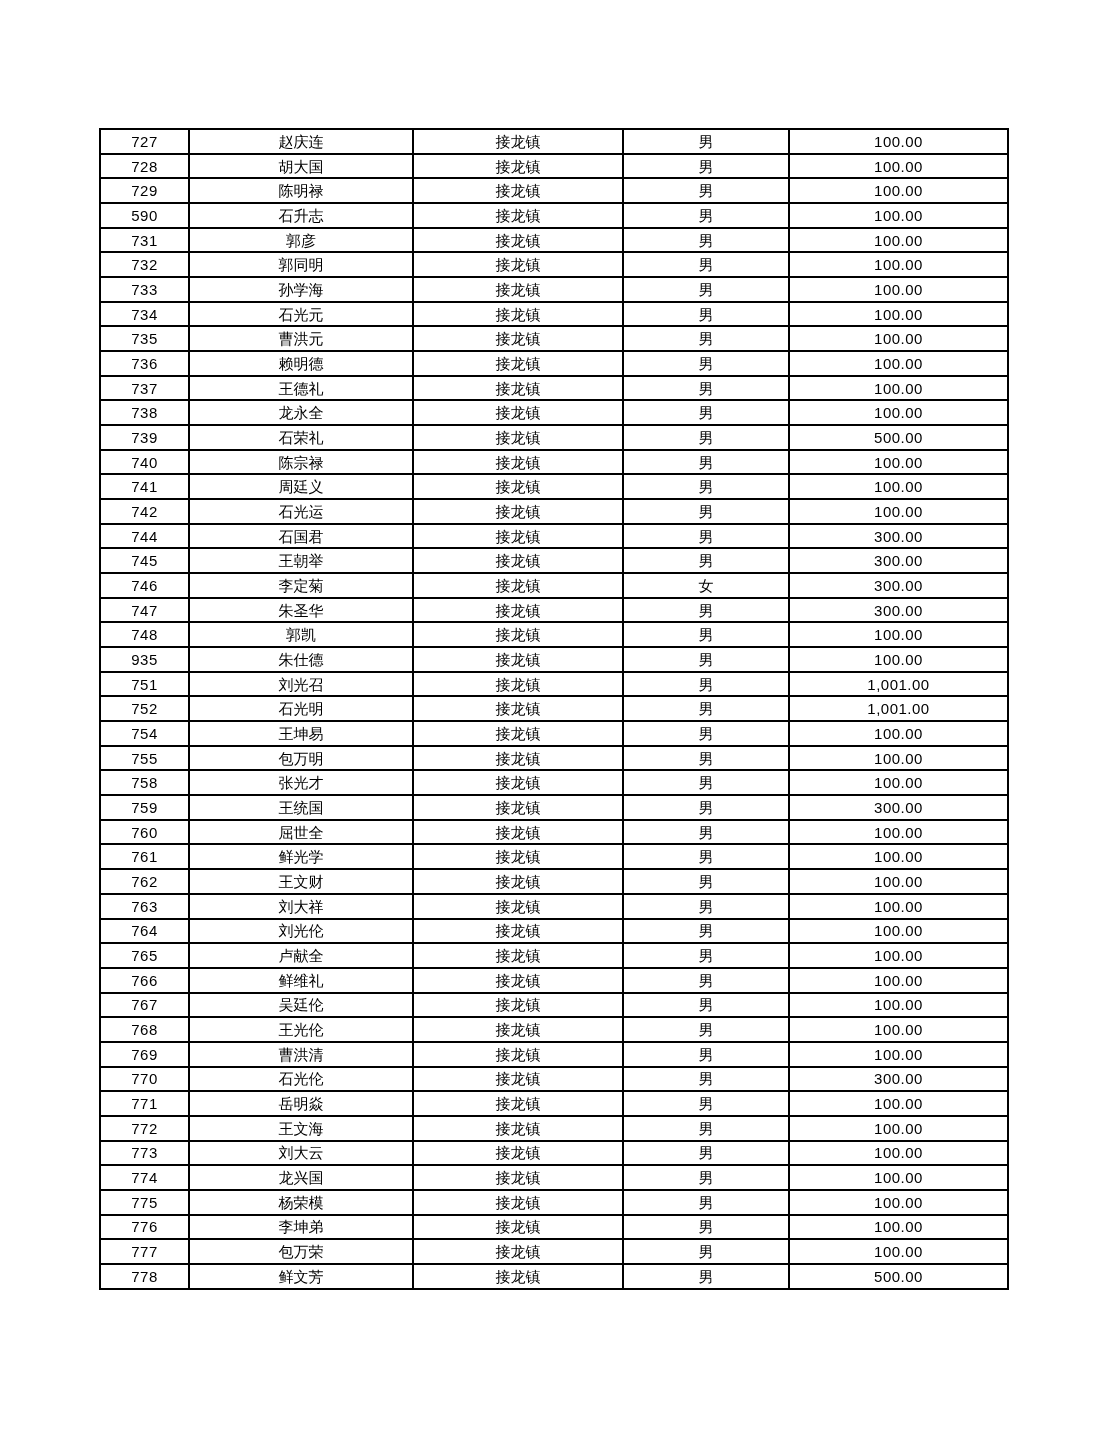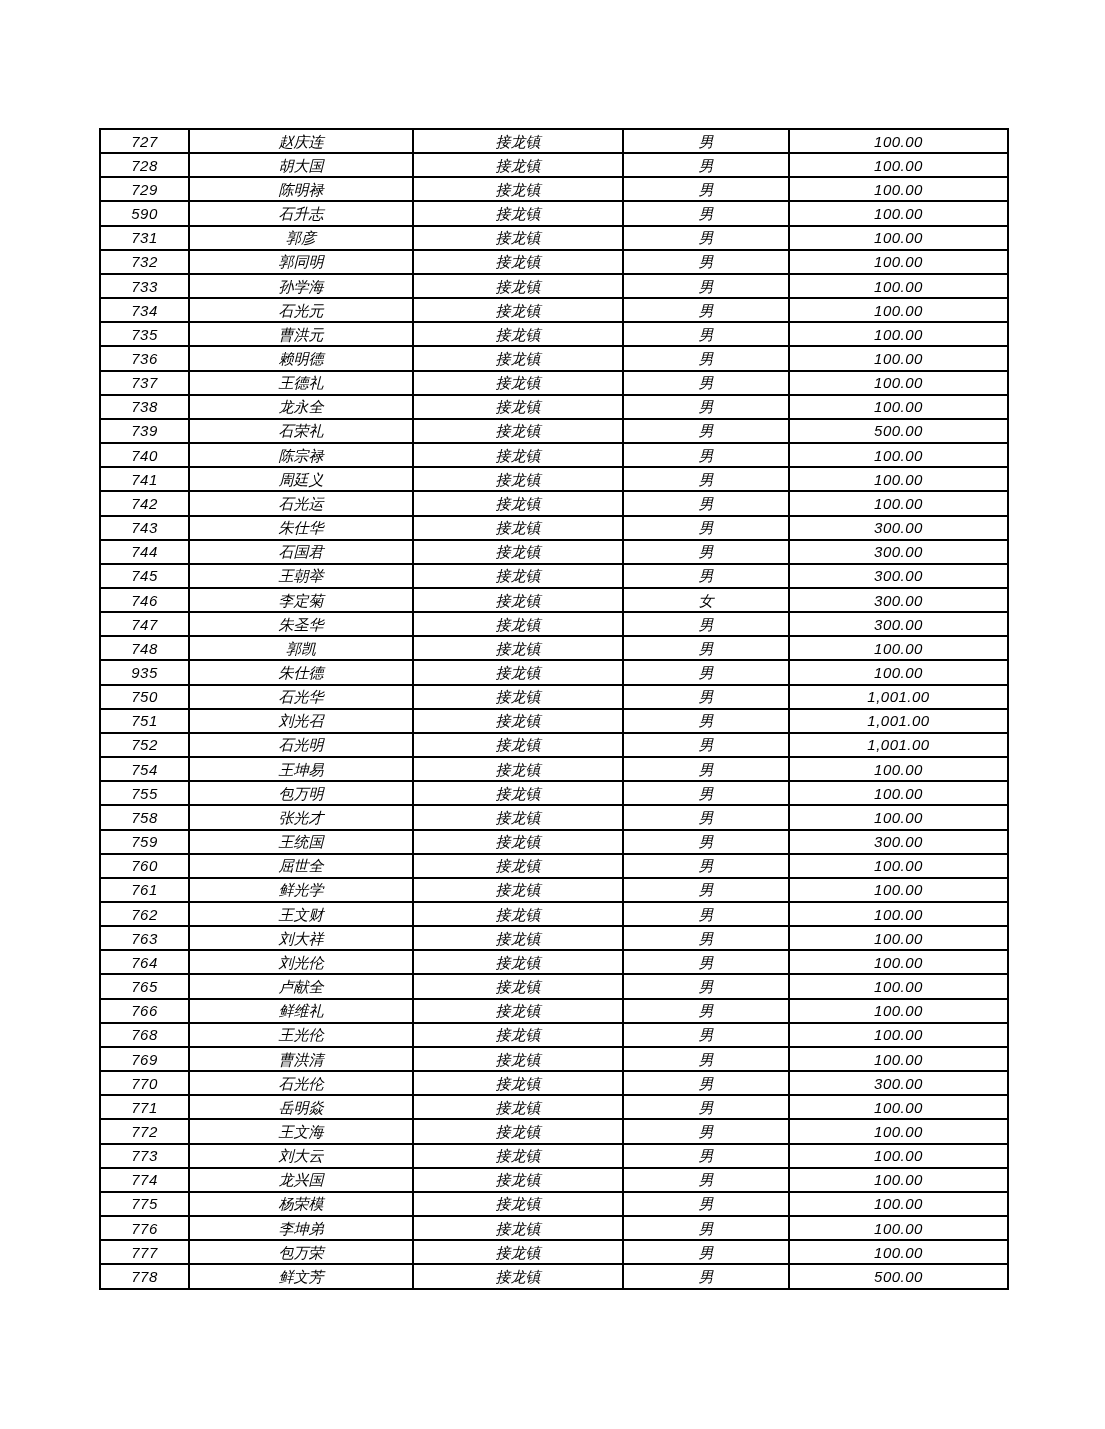--- a/index.html
+++ b/index.html
@@ -6,21 +6,20 @@
   html, body {
     background: #ffffff;
     font-family: "Liberation Sans", "DejaVu Sans", sans-serif;
   }
   .page {
     position: relative;
     width: 1045px;
     height: 1429px;
     background: #ffffff;
     overflow: hidden;
-    font-style: italic;
   }
   .roster-table {
     position: absolute;
     left: 99px;
     top: 128px;
     width: 908px;
     height: 1162px;
     border-collapse: collapse;
     table-layout: fixed;
   }
@@ -156,27 +155,20 @@
           <td class="num">100.00</td>
         </tr>
         <tr>
           <td class="num">742</td>
           <td>石光运</td>
           <td>接龙镇</td>
           <td>男</td>
           <td class="num">100.00</td>
         </tr>
         <tr>
-          <td class="num">743</td>
-          <td>朱仕华</td>
-          <td>接龙镇</td>
-          <td>男</td>
-          <td class="num">300.00</td>
-        </tr>
-        <tr>
           <td class="num">744</td>
           <td>石国君</td>
           <td>接龙镇</td>
           <td>男</td>
           <td class="num">300.00</td>
         </tr>
         <tr>
           <td class="num">745</td>
           <td>王朝举</td>
           <td>接龙镇</td>
@@ -205,27 +197,20 @@
           <td class="num">100.00</td>
         </tr>
         <tr>
           <td class="num">935</td>
           <td>朱仕德</td>
           <td>接龙镇</td>
           <td>男</td>
           <td class="num">100.00</td>
         </tr>
         <tr>
-          <td class="num">750</td>
-          <td>石光华</td>
-          <td>接龙镇</td>
-          <td>男</td>
-          <td class="num">1,001.00</td>
-        </tr>
-        <tr>
           <td class="num">751</td>
           <td>刘光召</td>
           <td>接龙镇</td>
           <td>男</td>
           <td class="num">1,001.00</td>
         </tr>
         <tr>
           <td class="num">752</td>
           <td>石光明</td>
           <td>接龙镇</td>
@@ -298,20 +283,27 @@
         <tr>
           <td class="num">765</td>
           <td>卢献全</td>
           <td>接龙镇</td>
           <td>男</td>
           <td class="num">100.00</td>
         </tr>
         <tr>
           <td class="num">766</td>
           <td>鲜维礼</td>
+          <td>接龙镇</td>
+          <td>男</td>
+          <td class="num">100.00</td>
+        </tr>
+        <tr>
+          <td class="num">767</td>
+          <td>吴廷伦</td>
           <td>接龙镇</td>
           <td>男</td>
           <td class="num">100.00</td>
         </tr>
         <tr>
           <td class="num">768</td>
           <td>王光伦</td>
           <td>接龙镇</td>
           <td>男</td>
           <td class="num">100.00</td>

